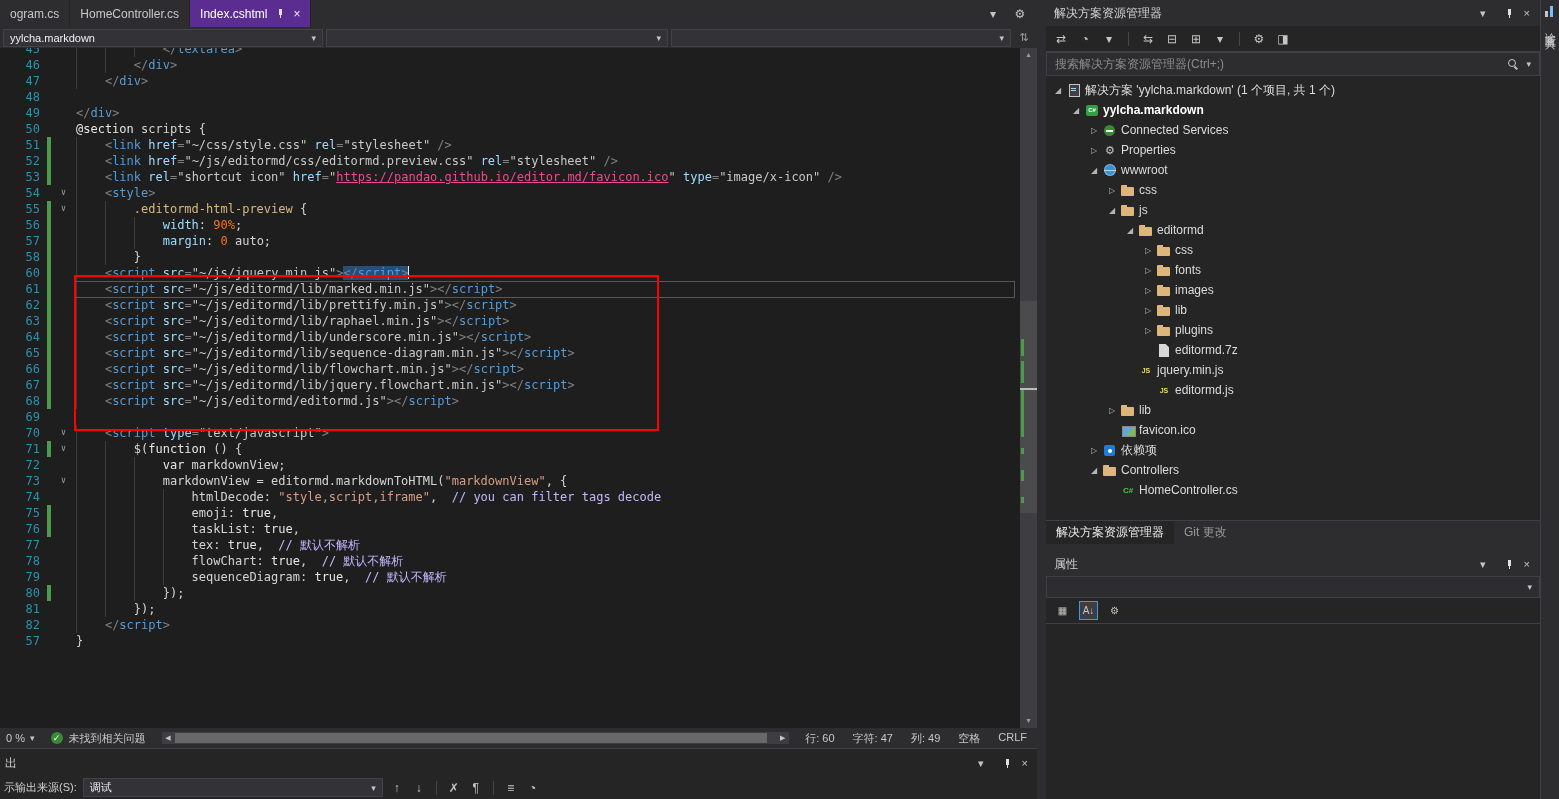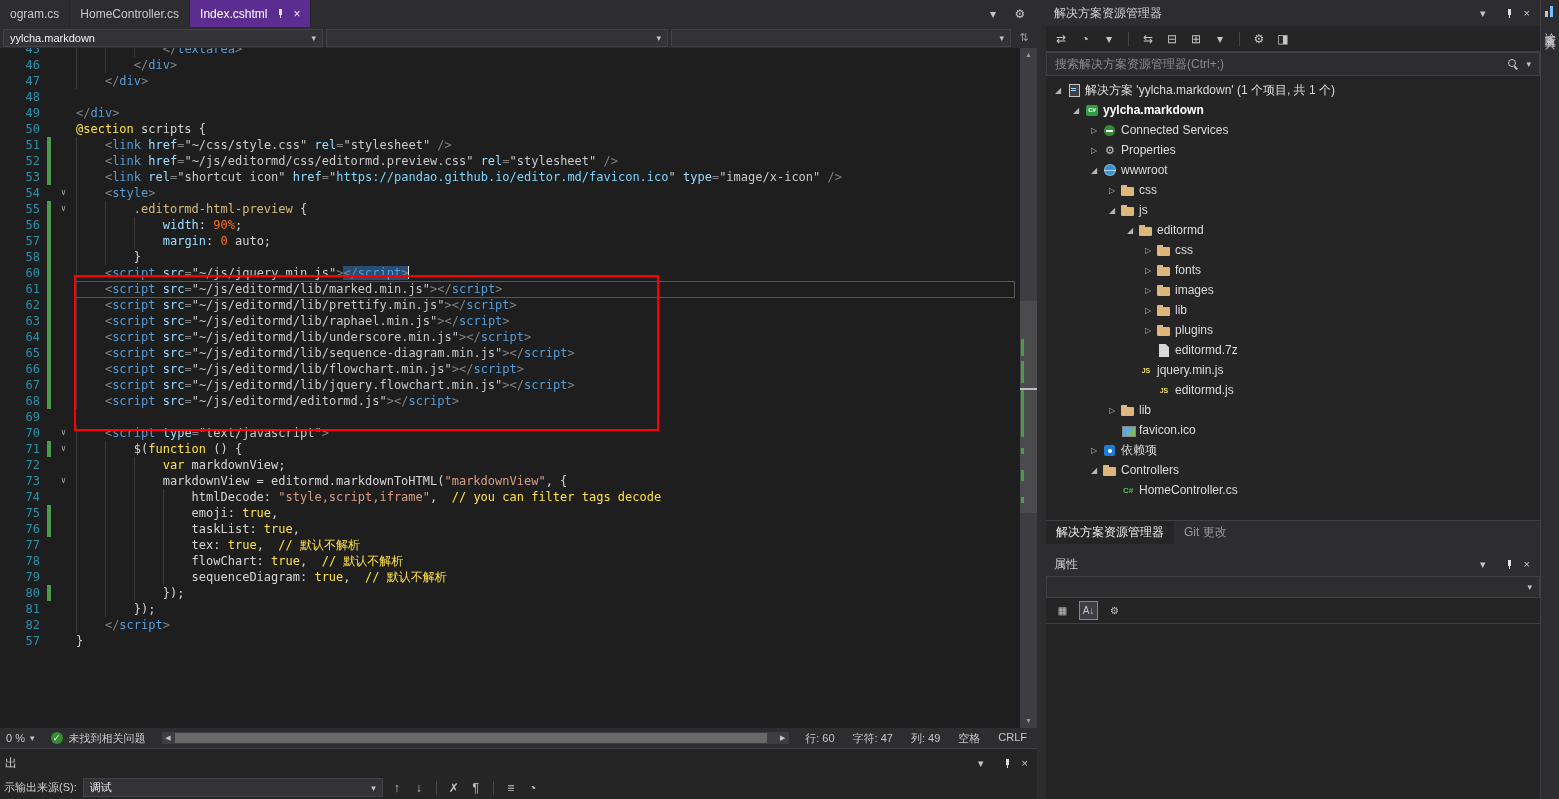--- a/index.html
+++ b/index.html
@@ -32,22 +32,22 @@
 #code-lines{position:absolute;left:0;top:-7px;right:0}
 .ln-row{display:flex;height:16px;font:12px/16px "DejaVu Sans Mono",monospace;white-space:pre}
 .ln{width:40px;flex:none;text-align:right;color:var(--line_number)}
 .chg{width:4px;flex:none;margin-left:7px}
 .chg.on{background:var(--change_bar)}
 .fold{width:25px;flex:none;color:#9B9B9B;font-size:9px;line-height:15px;text-align:center}
 .code{position:relative;flex:1;color:#D4D4D4}
 .guide{position:absolute;top:0;bottom:0;width:0;border-left:1px solid #3B3B3B}
 .tk{position:relative}
 .tk.pl{color:#D4D4D4}.tk.d{color:#808080}.tk.t{color:#569CD6}.tk.a{color:#9CDCFE}
-.tk.v{color:#C8C8C8}.tk.u{color:#7dd3fc;}.tk.k{color:#fde047}
-.tk.cs{color:#D7BA7D}.tk.cp{color:#9CDCFE}.tk.n{color:#f97316}.tk.s{color:#D69D85}.tk.c{color:#fde047}
+.tk.v{color:#C8C8C8}.tk.u{color:#ec4899;text-decoration:underline}.tk.k{color:#e5e5e5}
+.tk.cs{color:#D7BA7D}.tk.cp{color:#9CDCFE}.tk.n{color:#f97316}.tk.s{color:#D69D85}.tk.c{color:#c4b5fd}
 .tk.hl{background:var(--selection)}
 .caret{display:inline-block;width:1px;height:13px;background:#ECECEC;vertical-align:-2px}
 .cur-line{position:absolute;left:74px;top:233px;width:941px;height:17px;border:1px solid #585858;pointer-events:none}
 .red-rect{position:absolute;left:74px;top:227px;width:585px;height:156px;border:2px solid var(--annotation);pointer-events:none;z-index:6}
 
 
 .vscroll{position:absolute;left:1020px;top:48px;width:17px;height:680px;background:#3E3E42}
 .sb-btn{height:14px;line-height:14px;text-align:center;font-size:7px;color:#999}
 .sb-btn.down{position:absolute;bottom:0;left:0;right:0}
 .vthumb{position:absolute;left:0;right:0;background:#55555A;opacity:.55}

